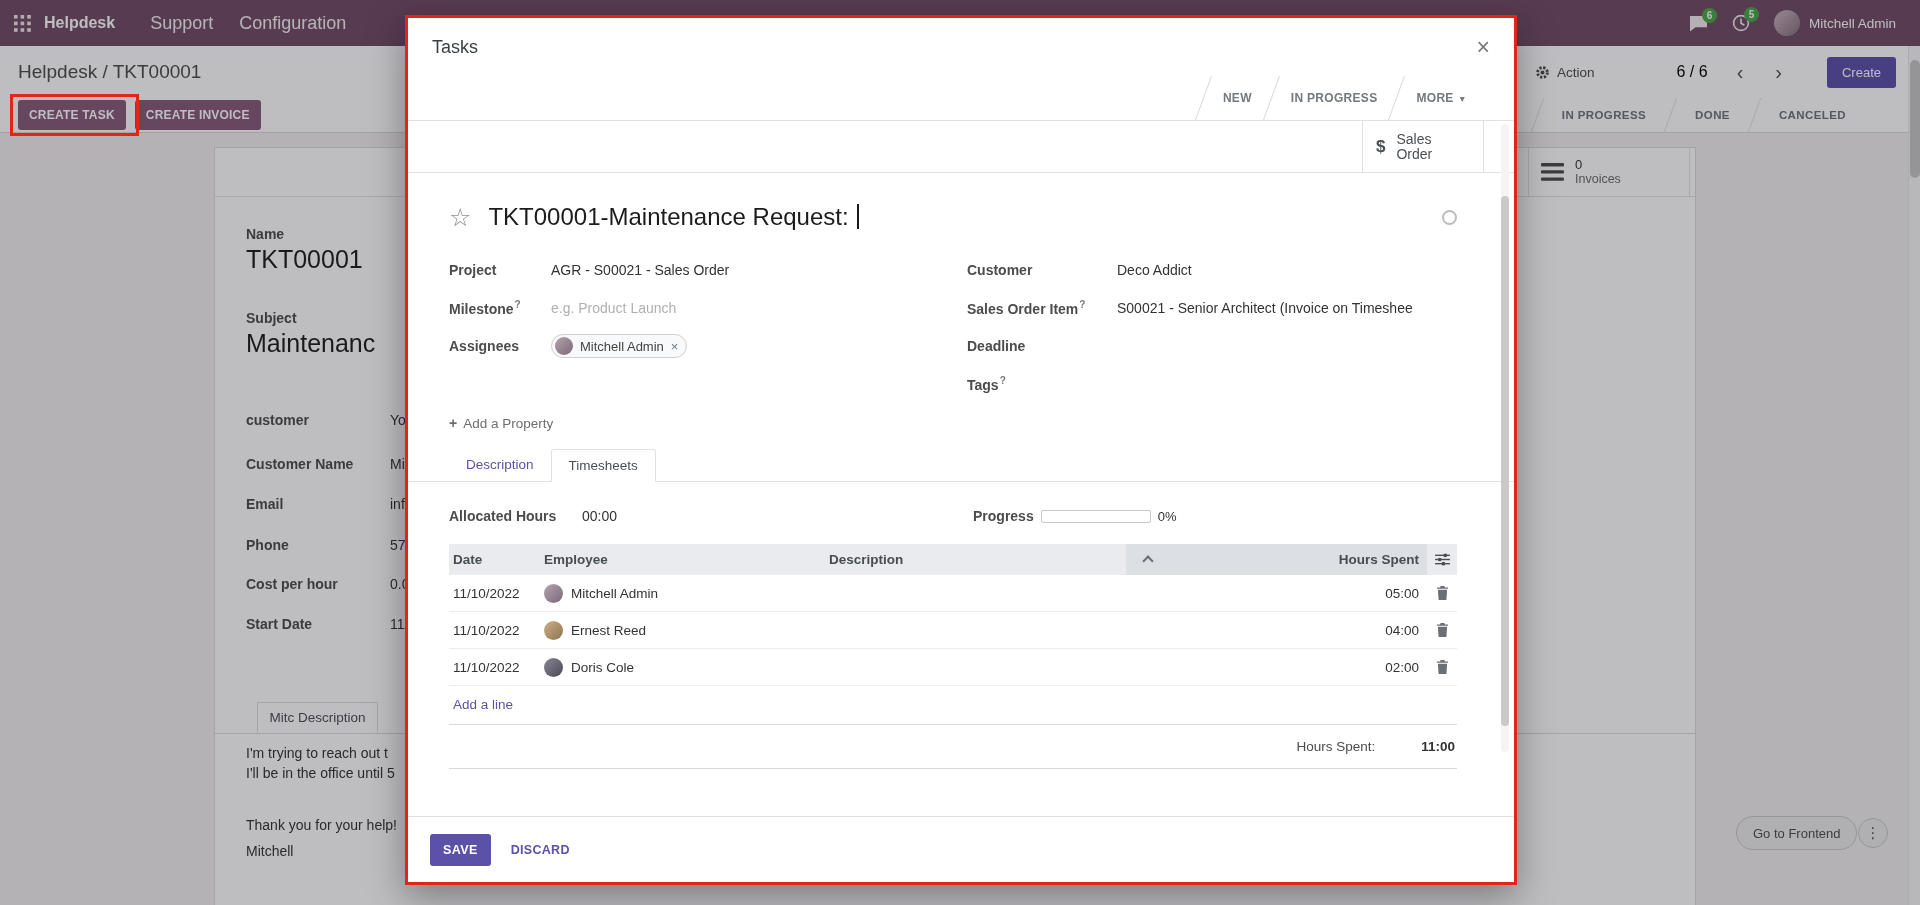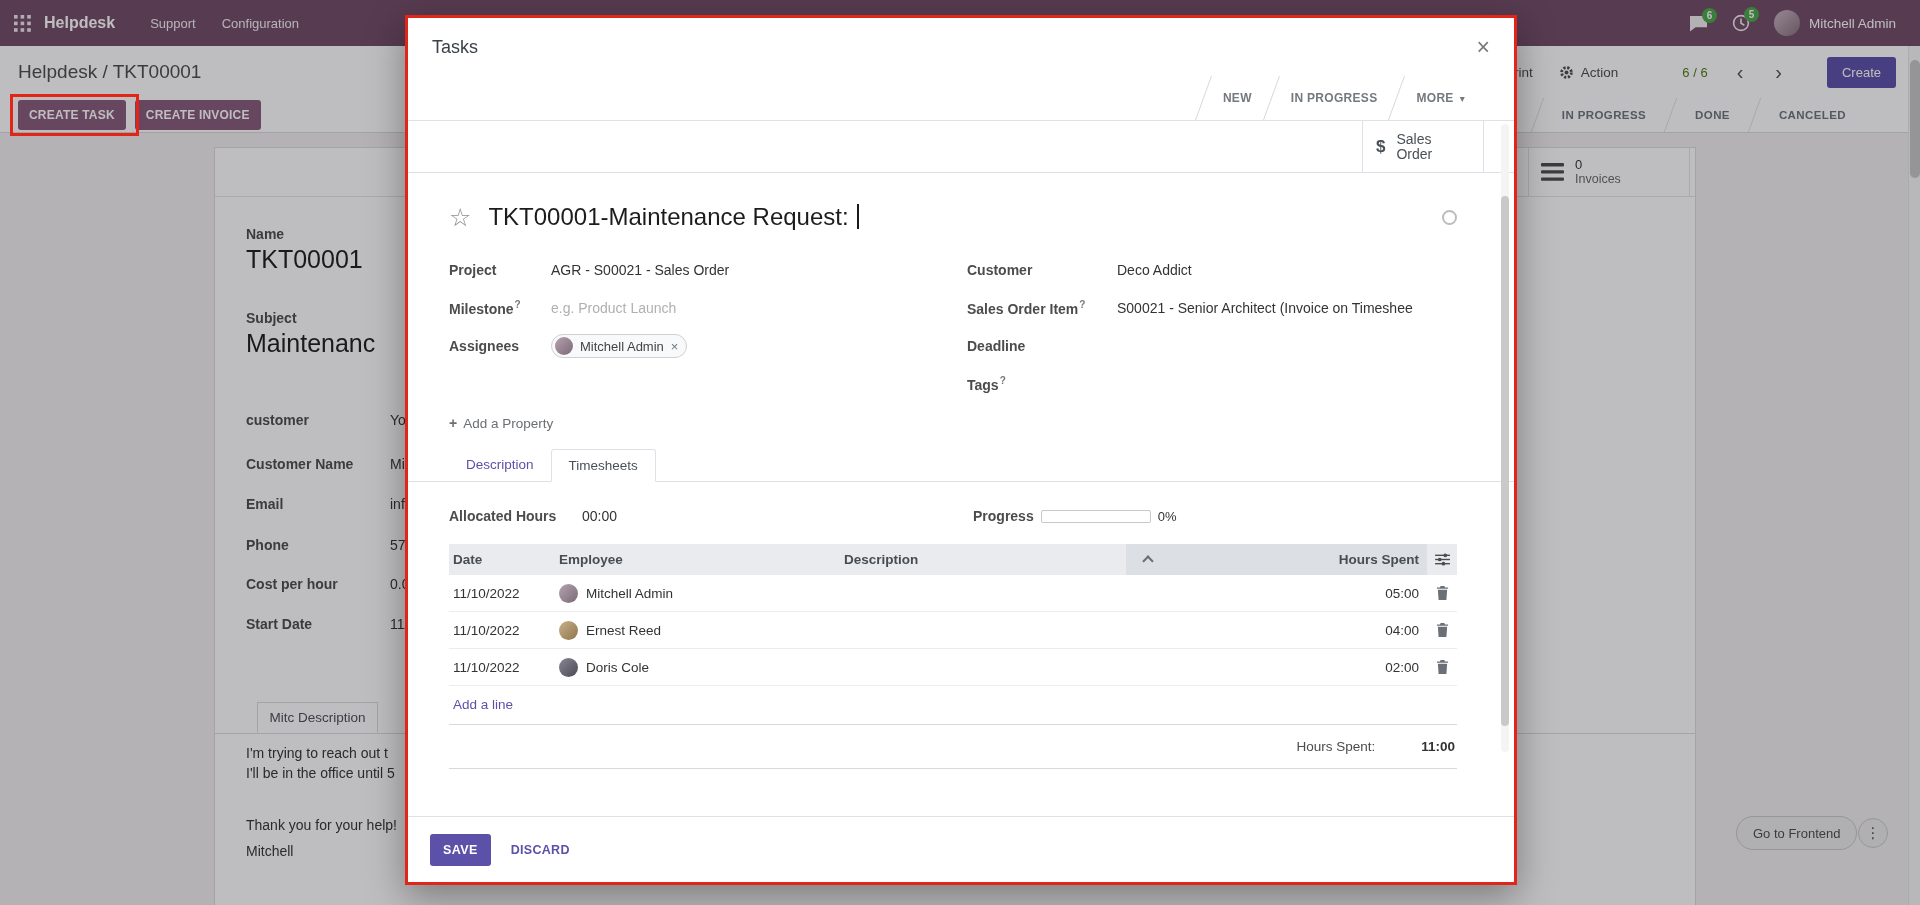--- a/index.html
+++ b/index.html
@@ -5,32 +5,32 @@
   * { margin:0; padding:0; box-sizing:border-box; }
   html,body { width:1920px; height:905px; }
   body { font-family:"Liberation Sans","DejaVu Sans",sans-serif; font-size:14px; color:#333; background:#fff; overflow:hidden; }
   .screen { position:relative; width:1920px; height:905px; overflow:hidden; background:#fff; }
 
   
   .page { position:absolute; inset:0; z-index:1; }
   .navbar { position:absolute; top:0; left:0; right:0; height:46px; background:#714B67; display:flex; align-items:center; padding:0 24px 0 14px; color:#fff; }
   .nav-apps { width:30px; display:flex; align-items:center; cursor:pointer; }
   .nav-brand { font-weight:bold; font-size:16px; margin-right:22px; cursor:pointer; }
-  .nav-menu { font-size:13px; color:rgba(255,255,255,.92); padding:0 13px; cursor:pointer; }
+  .nav-menu { font-size:18px; color:rgba(255,255,255,.92); padding:0 13px; cursor:pointer; }
   .nav-right { margin-left:auto; display:flex; align-items:center; gap:24px; }
   .nav-ico { position:relative; display:flex; cursor:pointer; }
   .nbadge { position:absolute; top:-7px; right:-9px; min-width:15px; height:15px; border-radius:8px; background:#4aa84a; color:#fff; font-size:10px; font-weight:bold; display:flex; align-items:center; justify-content:center; padding:0 3px; }
   .nav-user { display:flex; align-items:center; gap:9px; font-size:13.5px; cursor:pointer; }
   .nav-avatar { width:26px; height:26px; border-radius:50%; background:linear-gradient(135deg,#c9b7c2,#85707e); }
 
   .control-row { position:absolute; top:46px; left:0; right:0; height:52px; background:#fff; display:flex; align-items:center; padding:0 24px 0 18px; }
   .breadcrumb { font-size:19px; color:#4c4c4c; cursor:pointer; }
   .cp-right { margin-left:auto; display:flex; align-items:center; gap:26px; }
   .cp-btn { display:flex; align-items:center; gap:7px; font-size:13.5px; color:#4c4c4c; cursor:pointer; }
-  .pager { font-size:13px; color:#4d7c0f; margin-left:38px; }
+  .pager { font-size:16px; color:#000000; margin-left:56px; }
   .chev { font-size:20px; color:#4c4c4c; cursor:pointer; line-height:1; padding:0 3px; }
   .create-btn { margin-left:16px; background:#5b51a9; color:#fff; border:none; font-family:inherit; font-size:13px; padding:8px 15px; border-radius:3px; cursor:pointer; }
 
   .button-row { position:absolute; top:98px; left:0; right:0; height:35px; background:#fff; border-bottom:1px solid #d9d9d9; display:flex; align-items:center; padding:0 50px 0 18px; }
   .hdr-btn { background:#875A7B; color:#fff; border:none; font-family:inherit; font-size:12px; font-weight:bold; letter-spacing:.2px; padding:8px 11px; margin-right:9px; border-radius:3px; cursor:pointer; }
   .stages { margin-left:auto; display:flex; align-items:stretch; height:100%; }
   .stage { display:flex; align-items:center; padding:0 24px; font-size:11.5px; font-weight:bold; letter-spacing:.4px; color:#6c757d; cursor:pointer; }
   .stage-sep { width:1px; background:#e2e2e2; transform:skewX(-20deg); }
 
   .content { position:absolute; top:133px; left:0; right:0; bottom:0; background:#f1f0f0; }
@@ -109,21 +109,21 @@
   .alloc-label { width:133px; font-weight:bold; color:#4c4c4c; flex:none; }
   .alloc-value { color:#333; cursor:text; }
   .progress-wrap { position:absolute; left:524px; display:flex; align-items:center; gap:7px; }
   .progress-label { font-weight:600; color:#4c4c4c; }
   .progress-bar { width:110px; height:13px; border:1px solid #c9c9c9; background:#fff; border-radius:2px; }
   .progress-pct { font-size:13px; color:#333; }
 
   .ts-table { margin-top:12px; font-size:13.5px; }
   .ts-hrow { display:flex; height:31px; align-items:center; background:#e9ebee; color:#474d52; font-weight:bold; }
   .ts-row { display:flex; height:37px; align-items:center; border-bottom:1px solid #ececec; cursor:pointer; }
-  .c-date { width:110px; padding-left:4px; flex:none; }
+  .c-date { width:95px; padding-left:4px; flex:none; }
   .c-emp { width:285px; flex:none; display:flex; align-items:center; gap:8px; }
   .c-desc { flex:1; }
   .c-hours { width:301px; flex:none; text-align:right; padding-right:8px; }
   .c-act { width:30px; flex:none; display:flex; justify-content:center; }
   .h-hours { height:100%; background:#dcdfe3; display:flex; align-items:center; justify-content:flex-end; gap:0; position:relative; }
   .sort-caret { position:absolute; left:18px; top:13px; width:8px; height:8px; border-left:2px solid #697075; border-top:2px solid #697075; transform:rotate(45deg); }
   .row-avatar { width:19px; height:19px; border-radius:50%; flex:none; }
   .addline-row { padding:11px 0 12px 4px; border-bottom:1px solid #d9d9d9; }
   .addline { color:#5b51a9; font-size:13.5px; cursor:pointer; }
   .totals { display:flex; justify-content:flex-end; align-items:center; gap:46px; padding:14px 2px; border-bottom:1px solid #d9d9d9; font-size:13.5px; }

